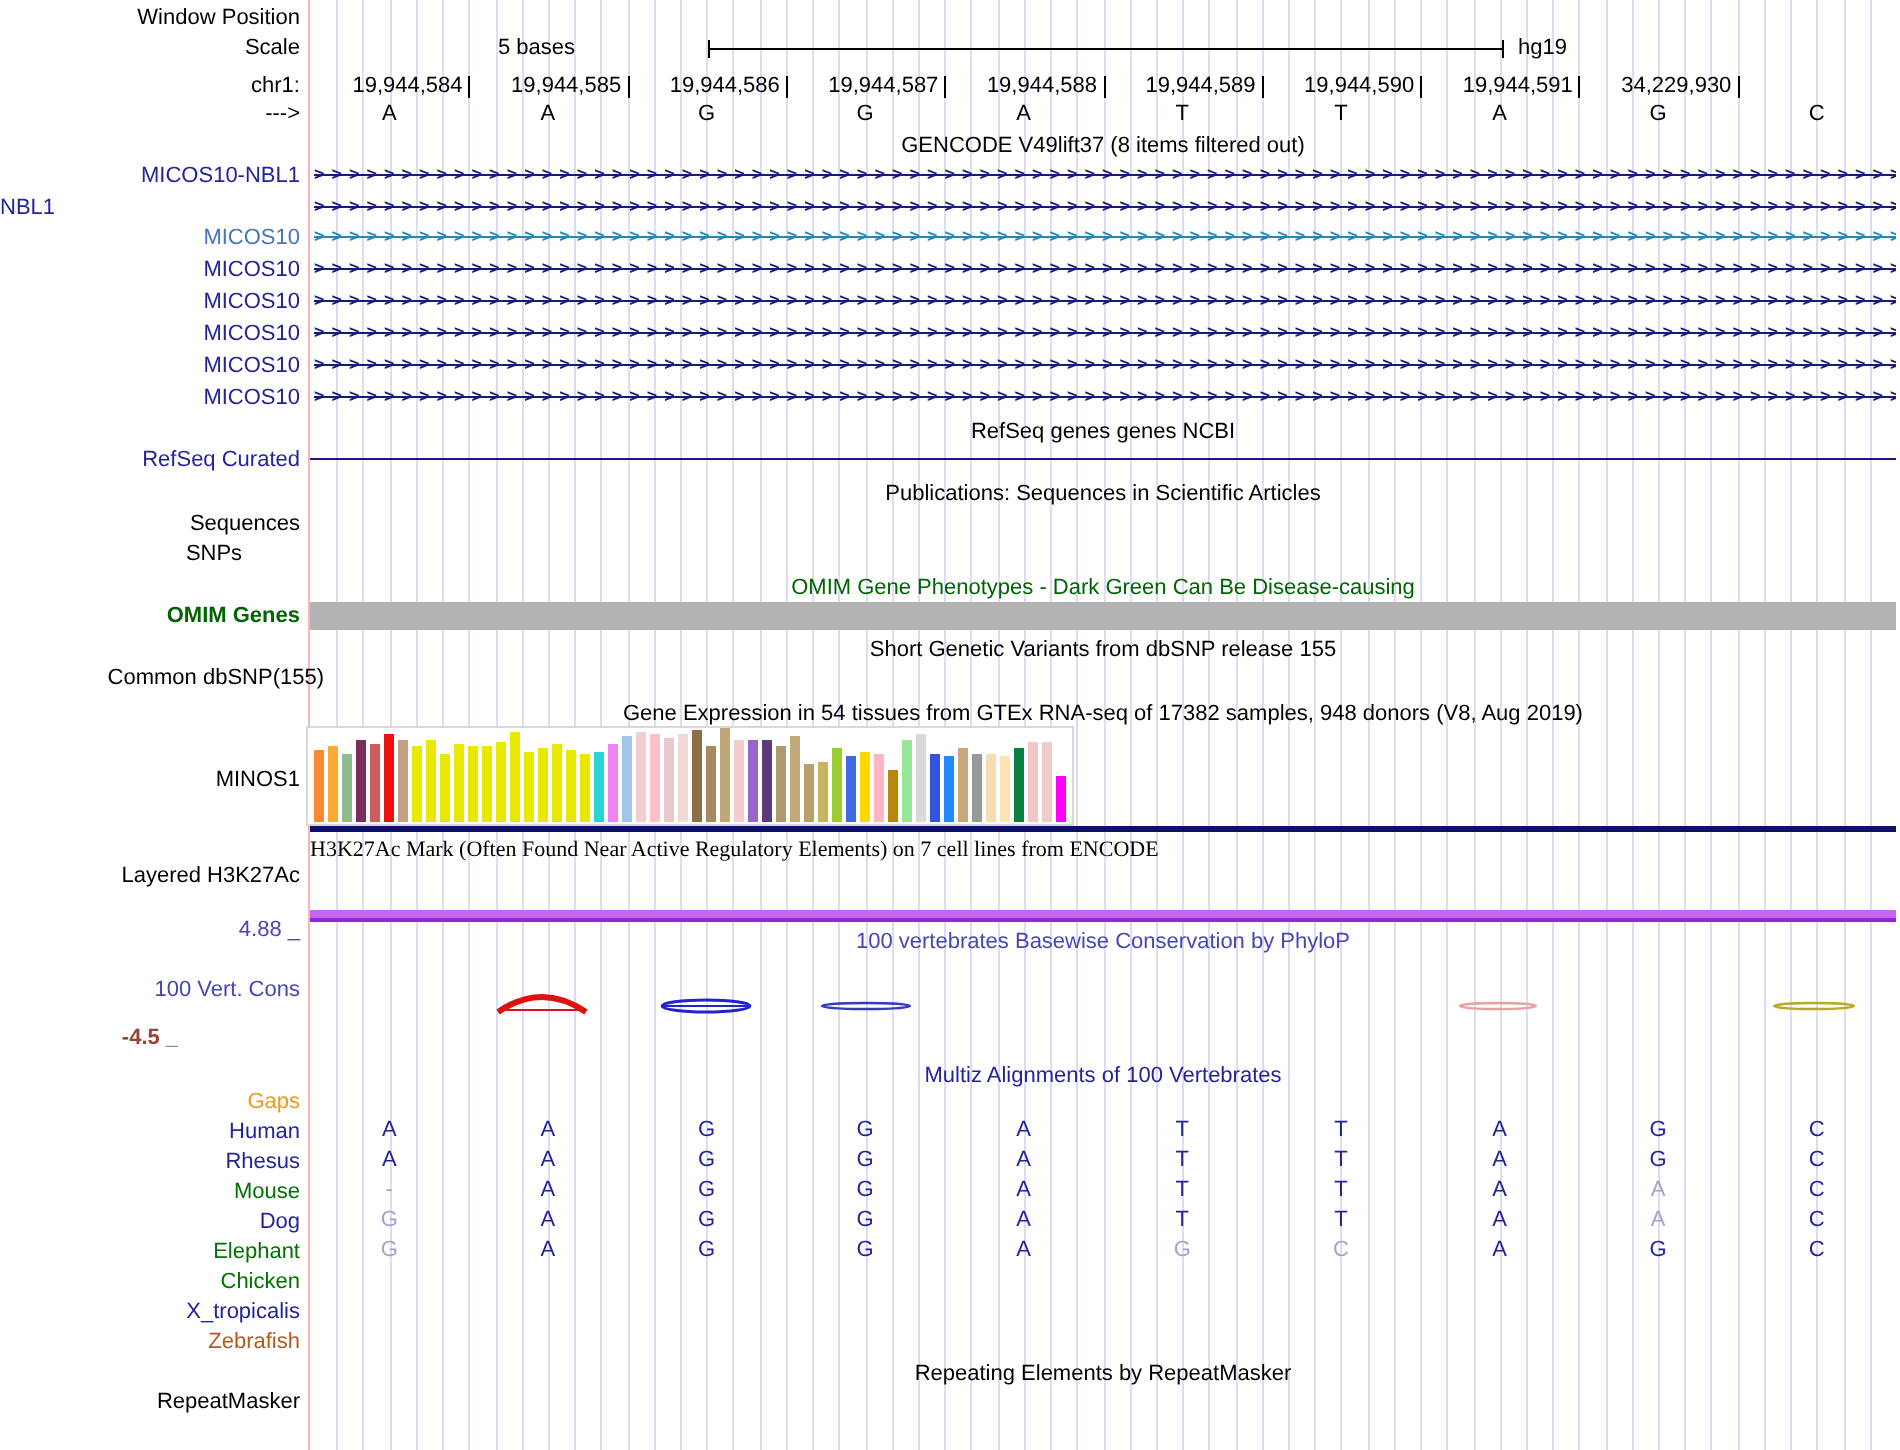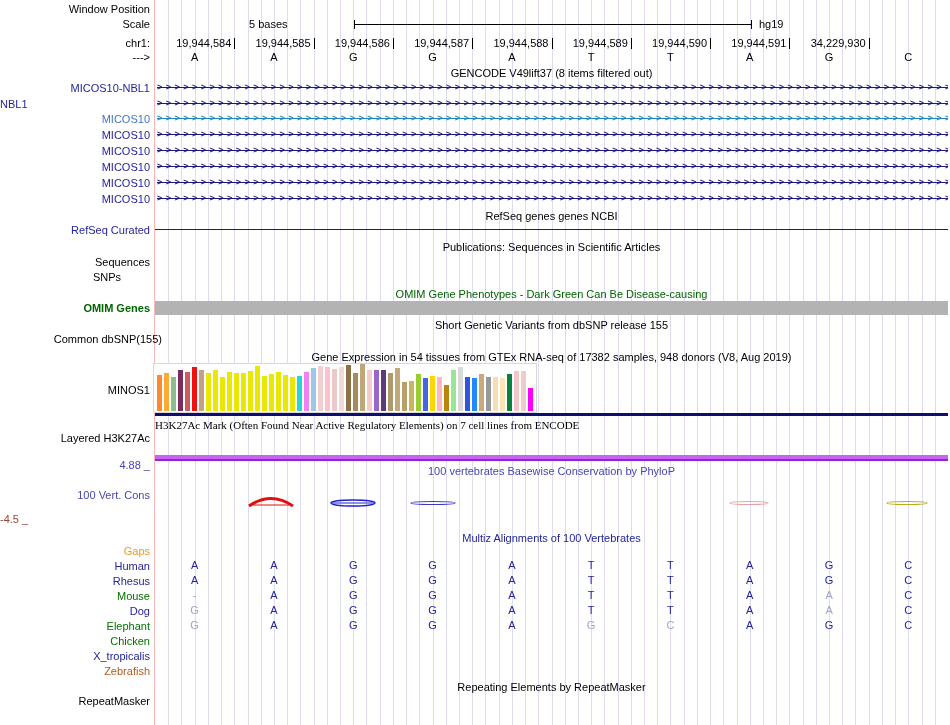--- a/index.html
+++ b/index.html
@@ -126,21 +126,21 @@
       <div style="position: absolute; left: 0px; top: 51px; width: 150px; text-align: right; white-space: nowrap; color: rgb(0, 0, 0);">---&gt;</div>
       <div style="position: absolute; left: 0px; top: 224px; width: 150px; text-align: right; white-space: nowrap; color: rgb(36, 36, 154);">RefSeq Curated</div>
       <div style="position: absolute; left: 0px; top: 256px; width: 150px; text-align: right; white-space: nowrap; color: rgb(0, 0, 0);">Sequences</div>
       <div style="position: absolute; left: 0px; top: 271px; width: 150px; text-align: center; white-space: nowrap; color: rgb(0, 0, 0); margin-left: 32px;">SNPs</div>
       <div style="position: absolute; left: 0px; top: 302px; width: 150px; text-align: right; white-space: nowrap; color: rgb(0, 100, 0); font-weight: bold;">OMIM Genes</div>
       <div style="position: absolute; left: 0px; top: 333px; width: 150px; text-align: right; white-space: nowrap; color: rgb(0, 0, 0); margin-left: 12px;">Common dbSNP(155)</div>
       <div style="position: absolute; left: 0px; top: 384px; width: 150px; text-align: right; white-space: nowrap; color: rgb(0, 0, 0);">MINOS1</div>
       <div style="position: absolute; left: 0px; top: 432px; width: 150px; text-align: right; white-space: nowrap; color: rgb(0, 0, 0);">Layered H3K27Ac</div>
       <div style="position: absolute; left: 0px; top: 459px; width: 150px; text-align: right; white-space: nowrap; color: rgb(70, 70, 180);">4.88 _</div>
       <div style="position: absolute; left: 0px; top: 489px; width: 150px; text-align: right; white-space: nowrap; color: rgb(70, 70, 180);">100 Vert. Cons</div>
-      <div style="position: absolute; left: 0px; top: 513px; width: 150px; text-align: left; white-space: nowrap; color: rgb(153, 68, 51);">-4.5 _</div>
+      <div style="position: absolute; left: 0px; top: 513px; width: 150px; text-align: center; white-space: nowrap; color: rgb(153, 68, 51); font-weight: bold;">-4.5 _</div>
       <div style="position: absolute; left: 0px; top: 695px; width: 150px; text-align: right; white-space: nowrap; color: rgb(0, 0, 0);">RepeatMasker</div>
     </div>
   <div id="titles">
       <div style="position: absolute; left: 155px; top: 67px; width: 793px; text-align: center; white-space: nowrap; color: rgb(0, 0, 0);">GENCODE V49lift37 (8 items filtered out)</div>
       <div style="position: absolute; left: 155px; top: 210px; width: 793px; text-align: center; white-space: nowrap; color: rgb(0, 0, 0);">RefSeq genes genes NCBI</div>
       <div style="position: absolute; left: 155px; top: 241px; width: 793px; text-align: center; white-space: nowrap; color: rgb(0, 0, 0);">Publications: Sequences in Scientific Articles</div>
       <div style="position: absolute; left: 155px; top: 288px; width: 793px; text-align: center; white-space: nowrap; color: rgb(0, 100, 0);">OMIM Gene Phenotypes - Dark Green Can Be Disease-causing</div>
       <div style="position: absolute; left: 155px; top: 319px; width: 793px; text-align: center; white-space: nowrap; color: rgb(0, 0, 0);">Short Genetic Variants from dbSNP release 155</div>
       <div style="position: absolute; left: 155px; top: 351px; width: 793px; text-align: center; white-space: nowrap; color: rgb(0, 0, 0);">Gene Expression in 54 tissues from GTEx RNA-seq of 17382 samples, 948 donors (V8, Aug 2019)</div>
       <div style="position: absolute; left: 155px; top: 419px; width: 793px; text-align: left; white-space: nowrap; color: rgb(0, 0, 0); font-family: Liberation Serif, serif;">H3K27Ac Mark (Often Found Near Active Regulatory Elements) on 7 cell lines from ENCODE</div>

